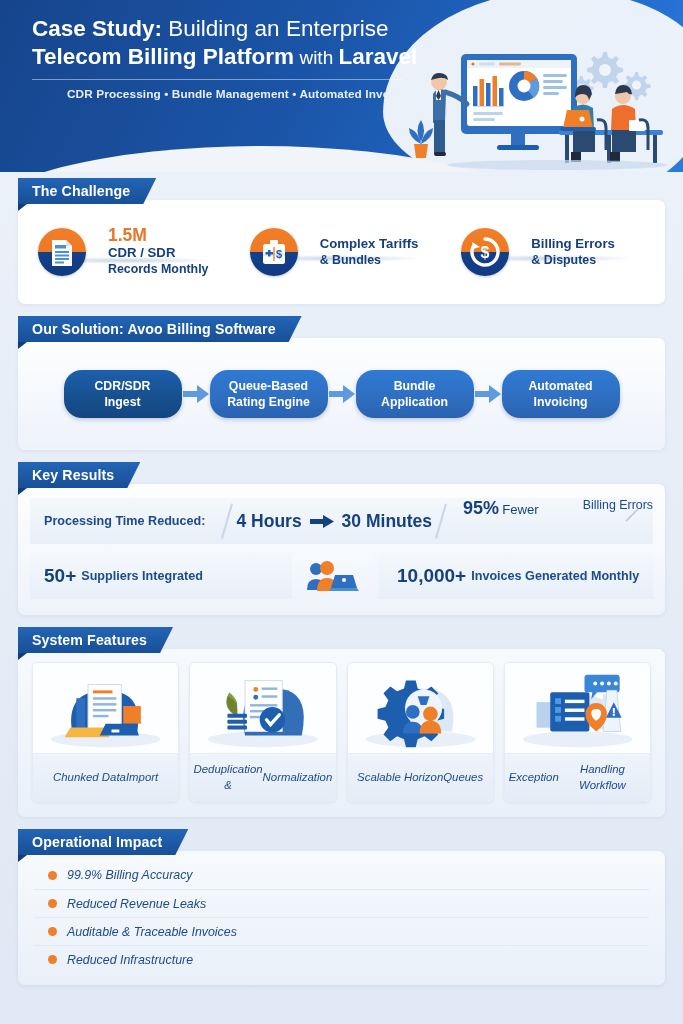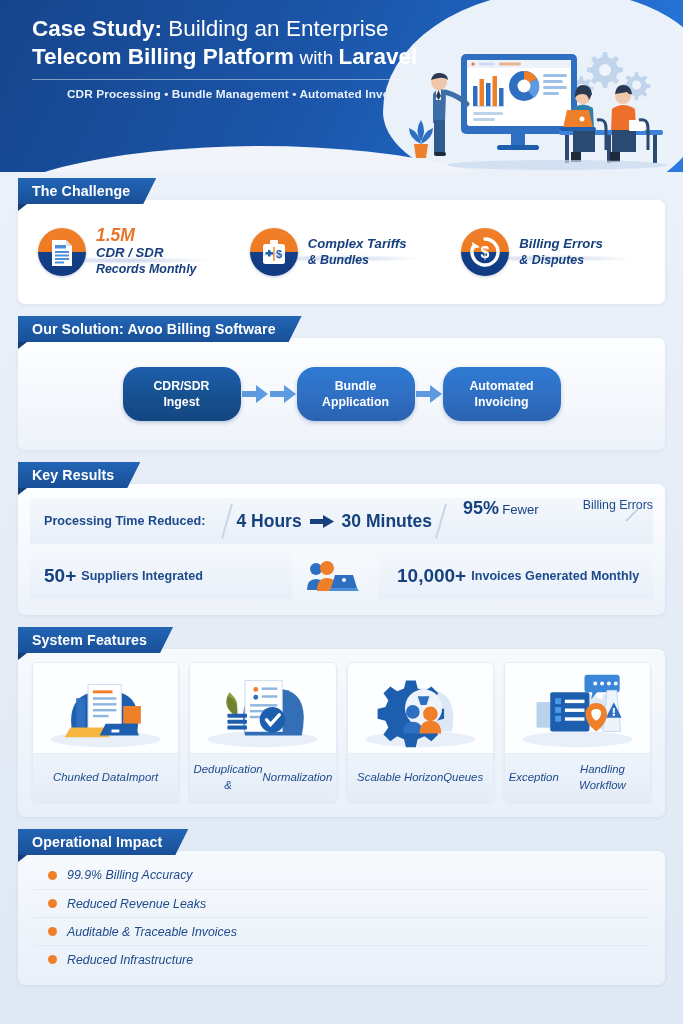--- a/index.html
+++ b/index.html
@@ -101,29 +101,29 @@
     width: 170px; height: 7px;
     background: radial-gradient(ellipse at center, rgba(190,205,228,.85) 0%, rgba(190,205,228,0) 72%);
   }
   .circ-icon {
     position: relative; width: 48px; height: 48px; border-radius: 50%;
     background: linear-gradient(180deg, #f07f2a 0%, #ee7a22 49%, #14408a 51%, #103a80 100%);
     flex: 0 0 48px; overflow: hidden; z-index: 2;
     box-shadow: 0 1px 3px rgba(25,55,105,.25);
   }
   .circ-icon svg { position: absolute; inset: 0; }
-  .chal-txt { margin-left: 10px; z-index: 2; font-style: italic; }
+  .chal-txt { margin-left: 22px; z-index: 2; }
   .chal-big { font-size: 17.5px; font-weight: 700; color: #e8762a; line-height: 1.1; }
   .chal-l1 { font-size: 13.2px; font-weight: 700; color: #163f7d; line-height: 1.28; white-space: nowrap; }
   .chal-l2 { font-size: 12.4px; font-weight: 700; color: #163f7d; line-height: 1.28; white-space: nowrap; }
 
   
   #solution-panel { height: 112px; display: flex; align-items: center; justify-content: center; padding: 0 16px; }
   .pipe-box {
-    width: 118px; height: 54px;
+    width: 118px; height: 48px;
     border-radius: 18px;
     display: flex; align-items: center; justify-content: center;
     text-align: center;
     color: #fff; font-size: 12.3px; font-weight: 700; line-height: 1.32;
     background: linear-gradient(180deg, #2f7ad4 0%, #2f6fc2 55%, #2a62b0 100%);
     box-shadow: 0 2px 4px rgba(30,70,130,.25);
   }
   .pipe-box.dark { background: linear-gradient(180deg, #1d5fae 0%, #17508f 55%, #134681 100%); }
   .pipe-arrow { flex: 0 0 28px; display: flex; align-items: center; justify-content: center; }
   .pipe-arrow svg { display: block; }
@@ -392,20 +392,26 @@
           <span>CDR/SDR</span><br>
           <span>Ingest</span>
         </span>
       </div>
       <div class="pipe-arrow">
         <svg width="26" height="18" viewBox="0 0 26 18">
             <path d="M0 6 h14 v-6 l12 9 -12 9 v-6 h-14z" fill="#5e9ae0"></path>
           </svg>
       </div>
 
+      <div class="pipe-box">
+        <span>
+          <span>Queue-Based</span><br>
+          <span>Rating Engine</span>
+        </span>
+      </div>
       <div class="pipe-arrow">
         <svg width="26" height="18" viewBox="0 0 26 18">
             <path d="M0 6 h14 v-6 l12 9 -12 9 v-6 h-14z" fill="#5e9ae0"></path>
           </svg>
       </div>
 
       <div class="pipe-box">
         <span>
           <span>Bundle</span><br>
           <span>Application</span>

